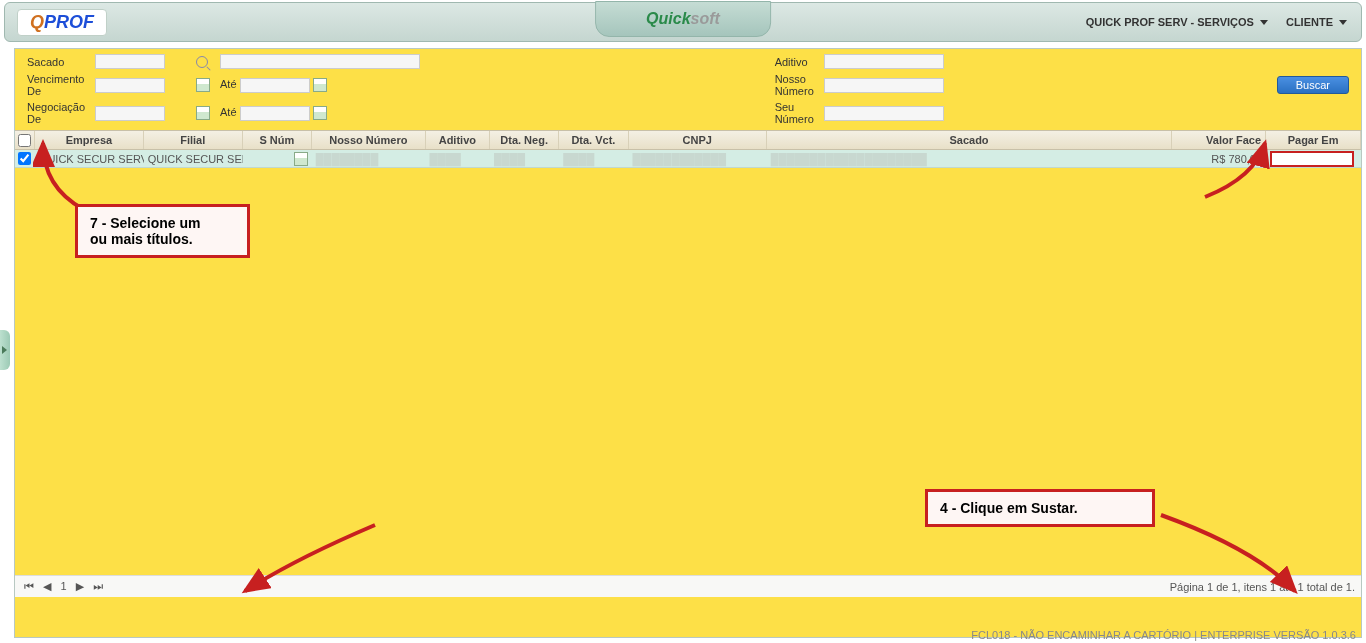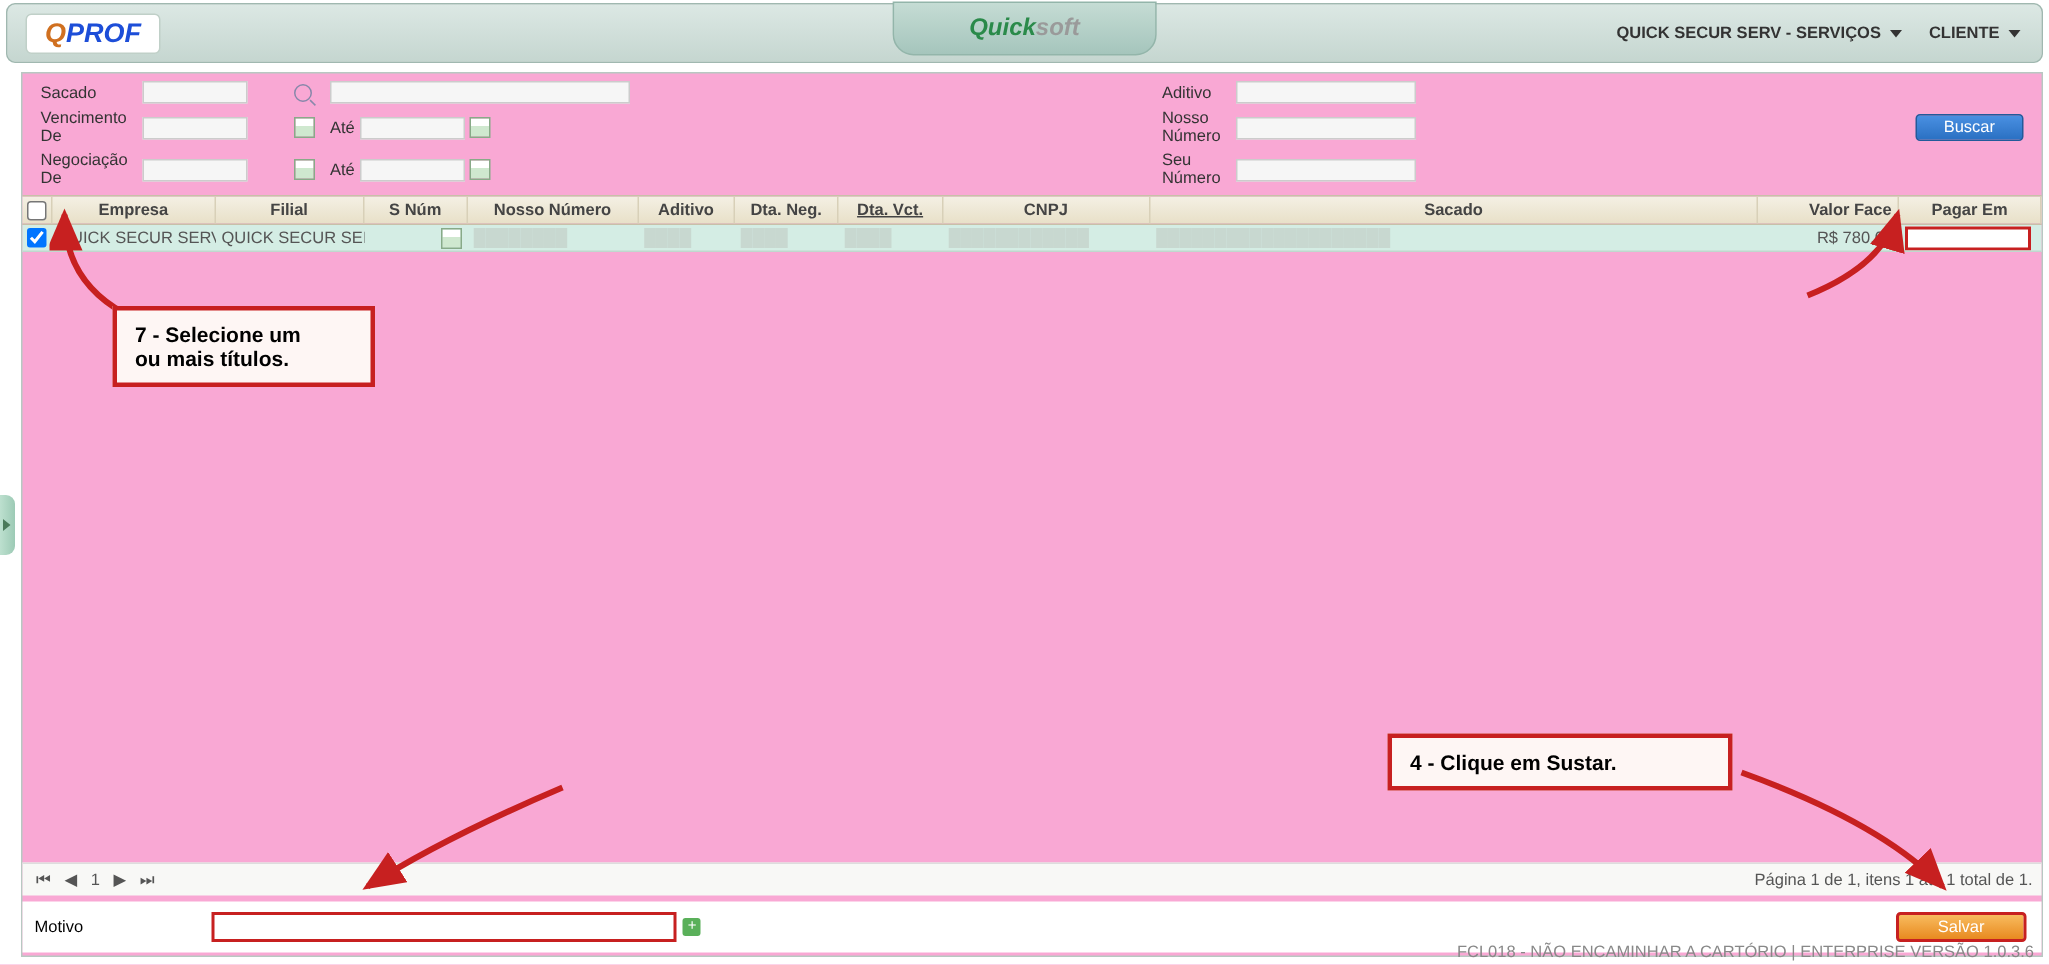--- a/index.html
+++ b/index.html
@@ -10,21 +10,21 @@
 .logo-box { margin-left: 12px; padding: 2px 12px; background: #fff; border: 1px solid #c0d0c8; border-radius: 4px; font-weight: bold; font-style: italic; font-size: 18px; }
 .logo-q { color: #d07020; }
 .logo-prof { color: #1d4ed8; }
 .header-center { position: absolute; left: 50%; transform: translateX(-50%); top: -2px; background: linear-gradient(#c5dcd4, #a5c5bc); border: 1px solid #93b5aa; border-radius: 0 0 14px 14px; padding: 8px 50px; font-weight: bold; font-style: italic; font-size: 16px; }
 .qs1 { color: #2a8a4a; }
 .qs2 { color: #9a9a9a; }
 .header-right { position: absolute; right: 14px; font-size: 11px; font-weight: bold; color: #333; display: flex; align-items: center; gap: 4px; }
 .triangle-down { display: inline-block; width: 0; height: 0; border-left: 4px solid transparent; border-right: 4px solid transparent; border-top: 5px solid #333; margin-left: 2px; }
 
 
-.content { margin: 6px 4px 0 14px; border: 1px solid #b8c8c2; background: #f9a8d4; position: relative; height: 590px; }
+.content { margin: 6px 4px 0 14px; border: 1px solid #b8c8c2; background: #fde047; position: relative; height: 590px; }
 
 
 .filters { padding: 2px 6px; }
 .filters table td { padding: 1px 4px; font-size: 11px; color: #333; vertical-align: middle; }
 .input-box { border: 1px solid #ccc; background: #f6f6f6; height: 15px; display: inline-block; vertical-align: middle; }
 .w70 { width: 70px; }
 .w200 { width: 200px; }
 .w120 { width: 120px; }
 .cal-icon { display: inline-block; width: 14px; height: 14px; border: 1px solid #8a8; background: linear-gradient(#fff 40%, #cfe8cf 40%); vertical-align: middle; }
 .search-icon { display: inline-block; width: 12px; height: 12px; border: 1px solid #88a; border-radius: 50%; position: relative; vertical-align: middle; }
@@ -39,21 +39,21 @@
 .blurred { color: #c8d8d0; filter: blur(0.5px); }
 
 
 .c-chk { width: 20px; justify-content: center; }
 .c-emp { width: 110px; }
 .c-fil { width: 100px; }
 .c-snum { width: 70px; }
 .c-nosso { width: 115px; }
 .c-adit { width: 65px; }
 .c-dneg { width: 70px; }
-.c-dvct { width: 70px; text-decoration: underline; }
+.c-dvct { width: 70px; }
 .c-cnpj { width: 140px; }
 .c-sac { width: 410px; }
 .c-valor { width: 95px; justify-content: flex-end; }
 .c-pagar { width: 96px; }
 
 .pagar-input { border: 2px solid #c72020; background: #fff; width: 84px; height: 16px; }
 
 
 .callout { position: absolute; border: 3px solid #c72020; background: #fef6f4; padding: 8px 12px; font-weight: bold; font-size: 14px; color: #000; z-index: 10; }
 
@@ -81,21 +81,21 @@
 <body>
 
 <div class="header">
   <div class="logo-box">
     <span class="logo-q">Q</span><span class="logo-prof">PROF</span>
   </div>
   <div class="header-center">
     <span class="qs1">Quick</span><span class="qs2">soft</span>
   </div>
   <div class="header-right">
-    <span>QUICK SECUR SERV - SERVIÇOS</span>
+    <span>QUICK PROF SERV - SERVIÇOS</span>
     <span class="triangle-down"></span>
     <span style="margin-left:14px">CLIENTE</span>
     <span class="triangle-down"></span>
   </div>
 </div>
 
 <div class="left-tab"></div>
 
 <div class="content">
 
@@ -221,23 +221,16 @@
     <div class="pager-left">
       <span>⏮</span>
       <span>◀</span>
       <span>1</span>
       <span>▶</span>
       <span>⏭</span>
     </div>
     <div>Página 1 de 1, itens 1 até 1 total de 1.</div>
   </div>
 
-  <div class="motivo-row">
-    <span>Motivo</span>
-    <span style="width:70px"></span>
-    <span class="motivo-input"></span>
-    <span class="plus-icon">+</span>
-    <button class="btn-salvar">Salvar</button>
-  </div>
 
 </div>
 
 <div class="footer-text">FCL018 - NÃO ENCAMINHAR A CARTÓRIO | ENTERPRISE VERSÃO 1.0.3.6</div>
 
 </body></html>

